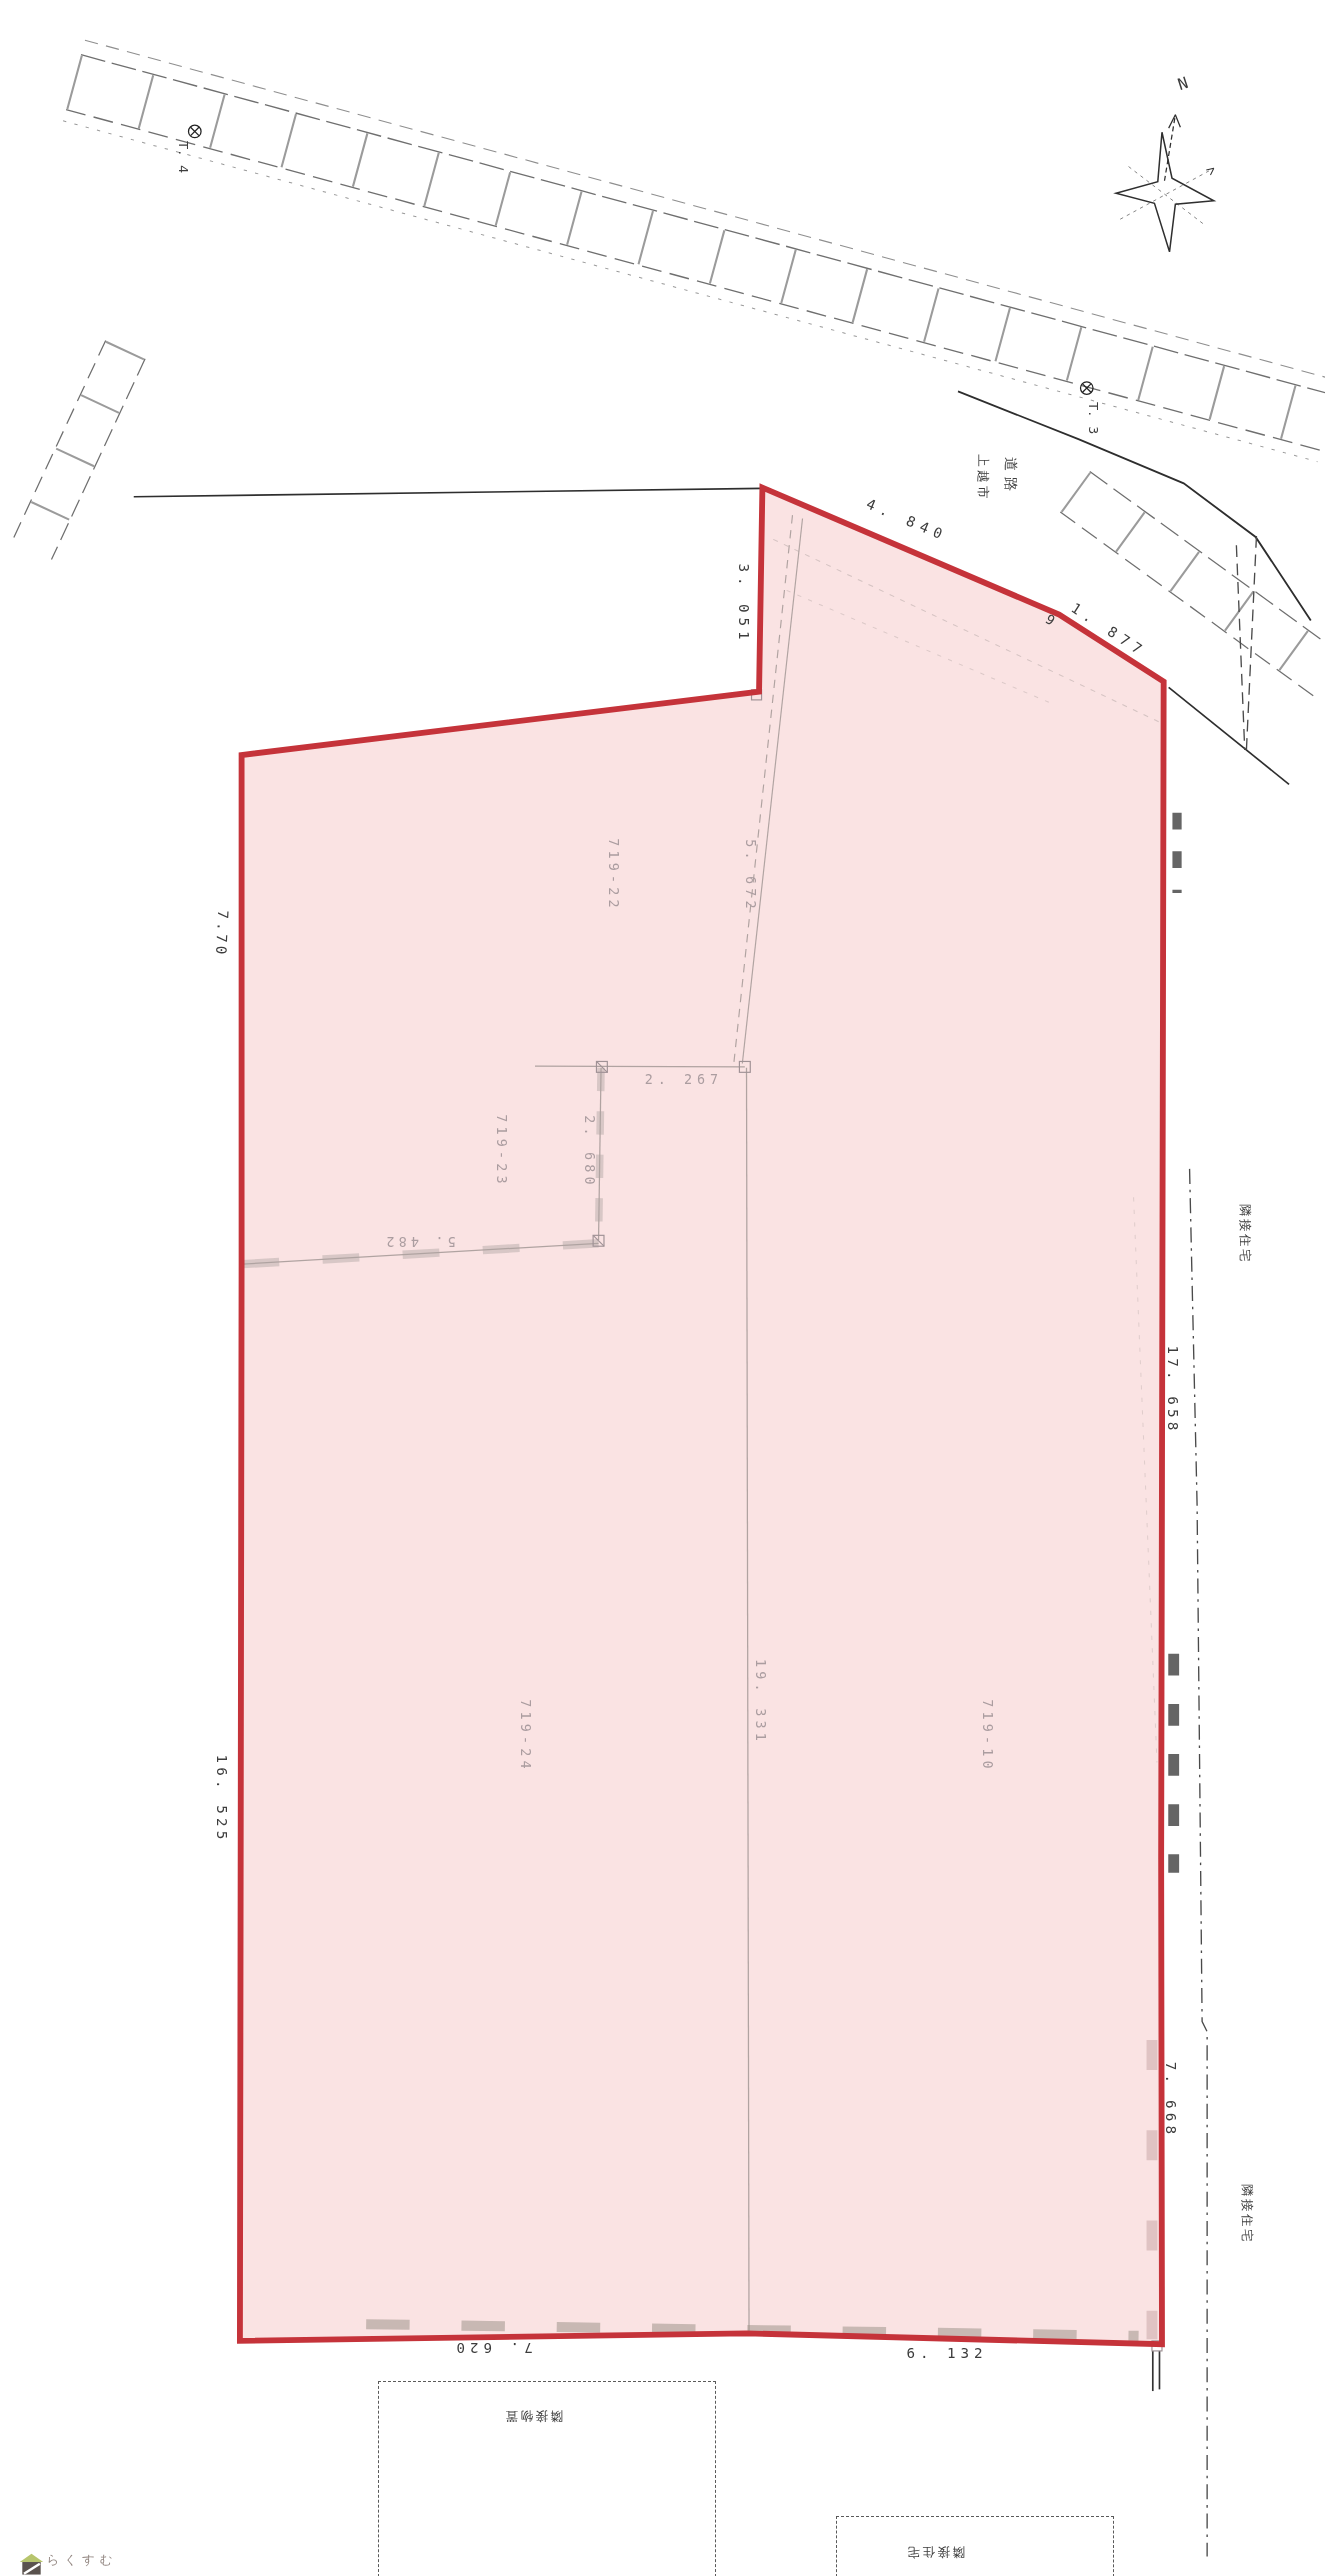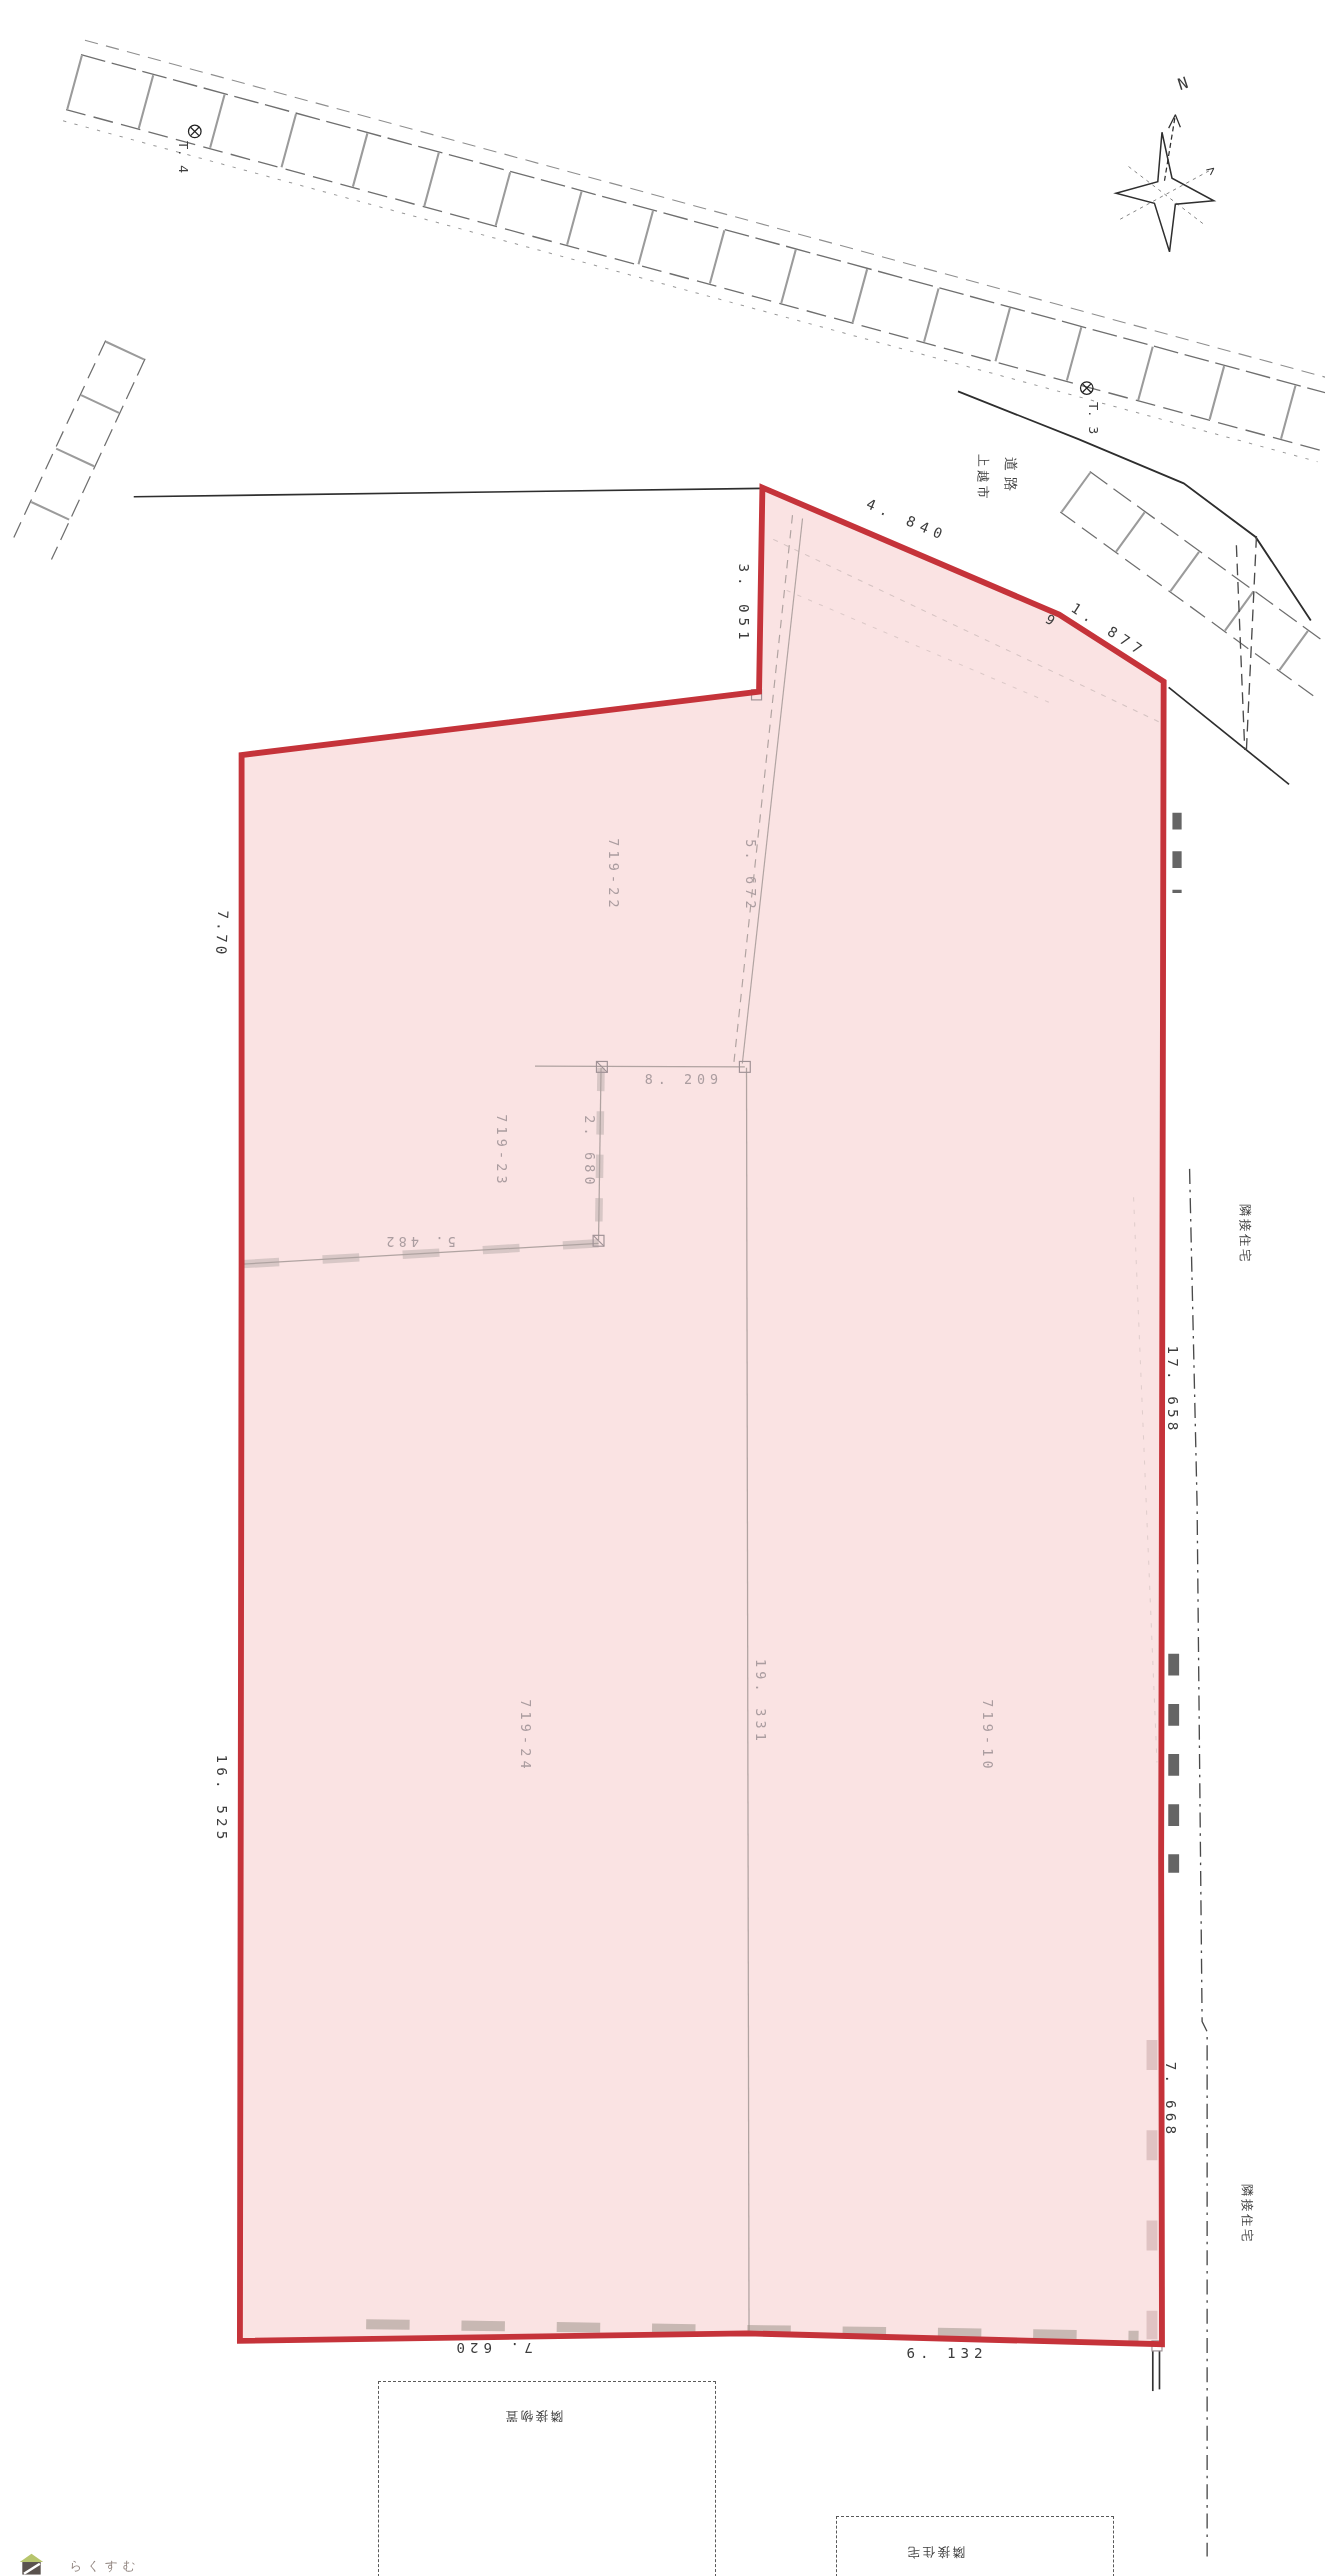--- a/index.html
+++ b/index.html
@@ -6,21 +6,21 @@
   #canvas{position:relative;width:1325px;height:2576px;background:#ffffff;overflow:hidden;
           font-family:"DejaVu Sans",sans-serif;}
   #drawing{position:absolute;left:0;top:0;}
   .lbl{position:absolute;white-space:pre;line-height:1;
        font-family:"DejaVu Sans Mono","Liberation Mono",monospace;
        transform:translate(-50%,-50%) rotate(var(--r,0deg));}
   .ink{color:#3d3d3d;}
   .gray{color:#ab9da0;}
   .jp{font-family:"DejaVu Sans","Liberation Sans",sans-serif;}
   .dashbox{position:absolute;border:1.3px dashed #5a5a5a;border-bottom:none;background:transparent;}
-  #logo{position:absolute;left:18.4px;top:2552px;display:flex;align-items:flex-end;gap:24px;}
+  #logo{position:absolute;left:18.4px;top:2552px;display:flex;align-items:flex-start;gap:1px;}
   #logo-text{font-size:12.5px;letter-spacing:5px;color:#938782;font-family:"DejaVu Sans",sans-serif;}
 </style>
 </head>
 <body>
 
 <div id="canvas">
 
   <svg id="drawing" width="1325" height="2576" viewBox="0 0 1585 3081" xmlns="http://www.w3.org/2000/svg">
 
     <g transform="translate(88,98) rotate(15.2)" stroke="#6f6f6f" fill="none">
@@ -121,21 +121,21 @@
   <div class="lbl ink" style="left:744px;top:604px;--r:90deg;font-size:14.2px;letter-spacing:5px;">3. 051</div>
   <div class="lbl ink" style="left:222px;top:934px;--r:93deg;font-size:14.2px;letter-spacing:3.3px;">7.70</div>
   <div class="lbl ink" style="left:222px;top:1799px;--r:90deg;font-size:14.2px;letter-spacing:4.2px;">16. 525</div>
   <div class="lbl ink" style="left:1173px;top:1390px;--r:90deg;font-size:14.2px;letter-spacing:4.2px;">17. 658</div>
   <div class="lbl ink" style="left:1171px;top:2100px;--r:90deg;font-size:14.2px;letter-spacing:4.2px;">7. 668</div>
   <div class="lbl ink" style="left:492px;top:2348px;--r:180deg;font-size:14.2px;letter-spacing:5px;">7. 620</div>
   <div class="lbl ink" style="left:947px;top:2353px;--r:0deg;font-size:14.2px;letter-spacing:5px;">6. 132</div>
 
   <div class="lbl gray" style="left:750px;top:876px;--r:90deg;font-size:13.4px;letter-spacing:4.2px;">5. 672</div>
   <div class="lbl gray" style="left:613px;top:875px;--r:90deg;font-size:13.4px;letter-spacing:4.2px;">719-22</div>
-  <div class="lbl gray" style="left:684px;top:1080px;--r:0deg;font-size:13.4px;letter-spacing:5px;">8. 209</div>
+  <div class="lbl gray" style="left:684px;top:1080px;--r:0deg;font-size:13.4px;letter-spacing:5px;">2. 267</div>
   <div class="lbl gray" style="left:589px;top:1152px;--r:90deg;font-size:13.4px;letter-spacing:4.2px;">2. 680</div>
   <div class="lbl gray" style="left:501px;top:1151px;--r:90deg;font-size:13.4px;letter-spacing:4.2px;">719-23</div>
   <div class="lbl gray" style="left:419px;top:1241px;--r:180deg;font-size:13.4px;letter-spacing:4.2px;">5. 482</div>
   <div class="lbl gray" style="left:760px;top:1702px;--r:90deg;font-size:13.4px;letter-spacing:4.2px;">19. 331</div>
   <div class="lbl gray" style="left:525px;top:1736px;--r:90deg;font-size:13.4px;letter-spacing:4.2px;">719-24</div>
   <div class="lbl gray" style="left:987px;top:1736px;--r:90deg;font-size:13.4px;letter-spacing:4.2px;">719-10</div>
 
   <div class="lbl ink jp" style="left:1245px;top:1234px;--r:90deg;font-size:12.5px;letter-spacing:2.5px;">隣接住宅</div>
   <div class="lbl ink jp" style="left:1247px;top:2214px;--r:90deg;font-size:12.5px;letter-spacing:2.5px;">隣接住宅</div>
 

